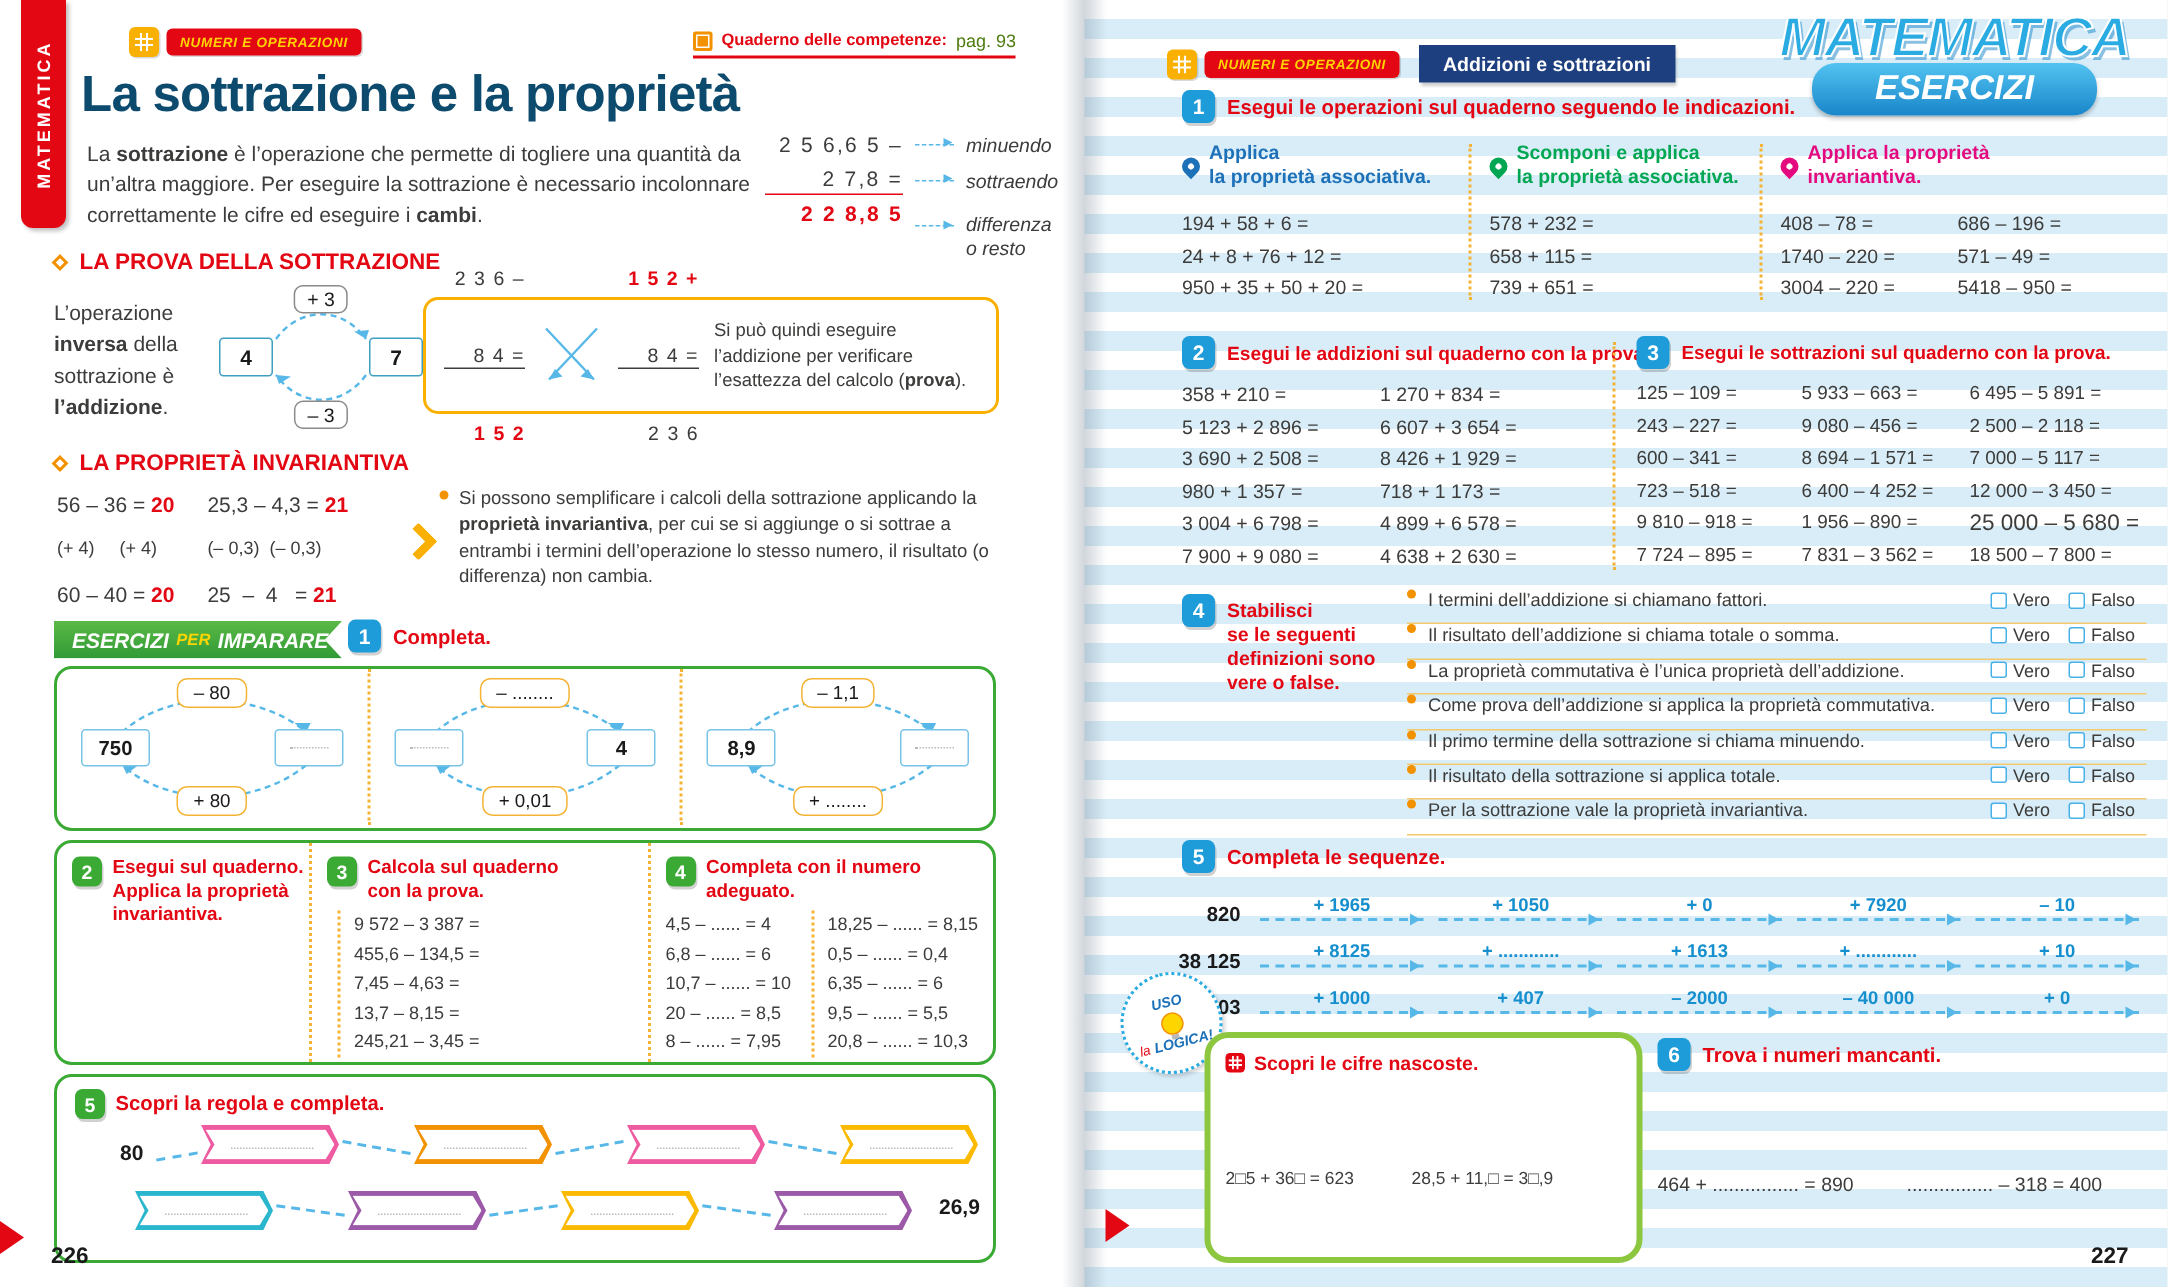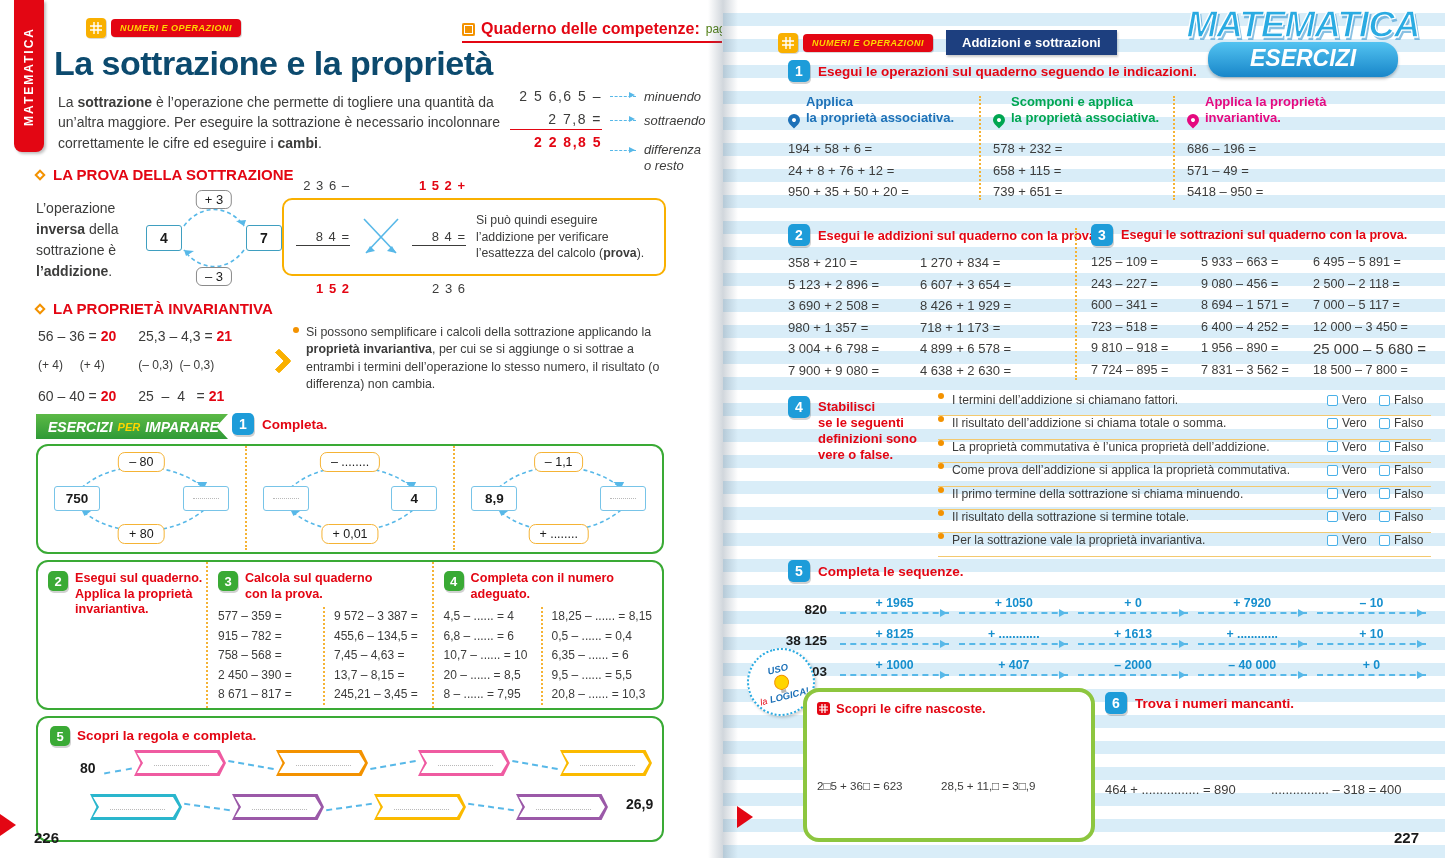--- a/index.html
+++ b/index.html
@@ -16,21 +16,21 @@
 .sidetab{position:absolute;left:14px;top:0;width:30px;height:152px;background:#e30613;border-radius:0 0 8px 8px;display:flex;align-items:center;justify-content:center;box-shadow:2px 2px 3px rgba(0,0,0,.25)}
 .sidetab span{writing-mode:vertical-rl;transform:rotate(180deg);color:#fff;font-weight:bold;font-size:12px;letter-spacing:2px}
 
 .topicbadge{display:flex;align-items:center;gap:5px}
 .gridicon{width:20px;height:20px;background:#f9b000;border-radius:4px;display:flex;align-items:center;justify-content:center;flex:none;box-shadow:1px 1px 0 rgba(0,0,0,.15)}
 .topicpill{background:#e30613;color:#ffd500;font-style:italic;font-weight:bold;font-size:9px;letter-spacing:.5px;padding:4px 9px;border-radius:4px;white-space:nowrap;box-shadow:1px 1px 0 rgba(0,0,0,.15)}
 .navybar{background:#1d3f7f;color:#fff;font-weight:bold;font-size:13px;padding:5px 16px;margin-left:8px;white-space:nowrap;box-shadow:1px 2px 2px rgba(0,0,0,.2)}
 
 .competenze{display:flex;align-items:center;gap:6px;border-bottom:2.5px solid #e30613;padding-bottom:3px}
 .bookicon{width:13px;height:13px;background:#f39200;border-radius:2px;flex:none;box-shadow:inset 0 0 0 2px #f39200,inset 0 0 0 3px #fff}
-.clabel{color:#e30613;font-weight:bold;font-size:16px;white-space:nowrap}
+.clabel{color:#e30613;font-weight:bold;font-size:11px;white-space:nowrap}
 .cpage{color:#4d7c0f;font-size:12px;white-space:nowrap}
 
 .pagetitle{font-size:34px;font-weight:bold;color:#0c4a6e;letter-spacing:-.5px;white-space:nowrap}
 .intro{font-size:14px;line-height:1.45;color:#3c3c3b}
 
 .copRow{display:flex;align-items:center;height:24px}
 .copNum{display:inline-block;width:92px;text-align:right;font-size:14px;color:#3c3c3b;letter-spacing:1.5px;white-space:pre}
 .copNum.rule{border-bottom:1.6px solid #e30613;padding-bottom:2px}
 .copNum.redb{color:#e30613;font-weight:bold}
 .copArr{position:relative;width:26px;border-top: 1.6px dashed #57b8e8;margin:0 8px;flex:none}
@@ -94,21 +94,21 @@
 .banner .bi{position:absolute;inset:3px;background:#fff;clip-path:polygon(0 0,93% 0,100% 50%,93% 100%,0 100%,7% 50%)}
 .banner .bd{position:absolute;left:22%;right:18%;top:58%;border-top:1.5px dotted #b9b9b9}
 .c1{background:#ef5ba1}.c2{background:#f39200}.c3{background:#ef5ba1}.c4{background:#fbba00}
 .c5{background:#2ab6cd}.c6{background:#9b59a8}.c7{background:#fbba00}.c8{background:#9b59a8}
 .blink{position:absolute;border-top:2px dashed #57b8e8}
 .bignum{font-weight:bold;font-size:14px;color:#1a1a1a}
 
 .pin{display:inline-block;width:12px;height:12px;border-radius:50% 50% 50% 0;transform:rotate(-45deg);position:relative;flex:none;margin:2px 6px 0 0}
 .pin::after{content:"";position:absolute;left:4px;top:4px;width:4px;height:4px;border-radius:50%;background:#fff}
 .pin.blue{background:#1d71b8}.pin.green{background:#00a651}.pin.pink{background:#e5097f}
-.ghead{display:flex;align-items:flex-end}
+.ghead{display:flex;align-items:center}
 .glab{font-weight:bold;font-size:13px;line-height:16px;white-space:nowrap}
 .cblue{color:#1d71b8}.cgreen{color:#00a651}.cpink{color:#e5097f}
 .op13{font-size:13px;line-height:21.5px;color:#3c3c3b;white-space:pre}
 .vsep{position:absolute;border-left:2px dotted #f5b335}
 
 .vf-row{display:flex;align-items:flex-start;height:23.4px;border-bottom:1px solid #f3c96f;font-size:12.2px;color:#3c3c3b}
 .obdot{width:6px;height:6px;border-radius:50%;background:#f39200;margin-right:8px;flex:none}
 .vf-text{flex:1;padding-right:4px;white-space:nowrap;overflow:hidden}
 .vfc{display:flex;align-items:center;gap:4px;width:52px;flex:none}
 .cb{width:11px;height:11px;border:1.5px solid #4ab1e8;border-radius:2px;background:#fff;flex:none}
@@ -312,27 +312,20 @@
       </div>
       <div class="excol" style="width:246px">
         <div class="exchead">
           <span class="exnum green small">3</span>
           <span class="exctitle">
                 <span style="display:block">Calcola sul quaderno</span>
                 <span style="display:block">con la prova.</span>
               </span>
         </div>
         <div class="twocol">
-          <div style="width:98px">
-            <div class="op s">577 – 359 =</div>
-            <div class="op s">915 – 782 =</div>
-            <div class="op s">758 – 568 =</div>
-            <div class="op s">2 450 – 390 =</div>
-            <div class="op s">8 671 – 817 =</div>
-          </div>
           <div class="tcB">
             <div class="op s">9 572 – 3 387 =</div>
             <div class="op s">455,6 – 134,5 =</div>
             <div class="op s">7,45 – 4,63 =</div>
             <div class="op s">13,7 – 8,15 =</div>
             <div class="op s">245,21 – 3,45 =</div>
           </div>
         </div>
       </div>
       <div class="excol" style="flex:1">
@@ -475,20 +468,25 @@
   <span class="vsep" style="left:450px;top:96px;height:104px"></span>
   <div class="abs" style="left:464px;top:94px;width:245px">
     <div class="ghead">
       <span class="pin pink"></span>
       <span>
             <span class="glab cpink" style="display:block">Applica la proprietà</span>
             <span class="glab cpink" style="display:block">invariantiva.</span>
           </span>
     </div>
     <div style="margin-top:12px;display:flex">
+      <div style="width:118px">
+        <div class="op13">408 – 78 =</div>
+        <div class="op13">1740 – 220 =</div>
+        <div class="op13">3004 – 220 =</div>
+      </div>
       <div>
         <div class="op13">686 – 196 =</div>
         <div class="op13">571 – 49 =</div>
         <div class="op13">5418 – 950 =</div>
       </div>
     </div>
   </div>
 
   <div class="abs exnum" style="left:65px;top:224px">2</div>
   <div class="abs extitle" style="left:95px;top:228px;font-size:12.8px">Esegui le addizioni sul quaderno con la prova.</div>
@@ -600,21 +598,21 @@
             <span class="cb"></span>
             <span class="cbl">Vero</span>
           </span>
       <span class="vfc">
             <span class="cb"></span>
             <span class="cbl">Falso</span>
           </span>
     </div>
     <div class="vf-row">
       <span class="obdot"></span>
-      <span class="vf-text">Il risultato della sottrazione si termine totale.</span>
+      <span class="vf-text">Il risultato della sottrazione si applica totale.</span>
       <span class="vfc">
             <span class="cb"></span>
             <span class="cbl">Vero</span>
           </span>
       <span class="vfc">
             <span class="cb"></span>
             <span class="cbl">Falso</span>
           </span>
     </div>
     <div class="vf-row">

